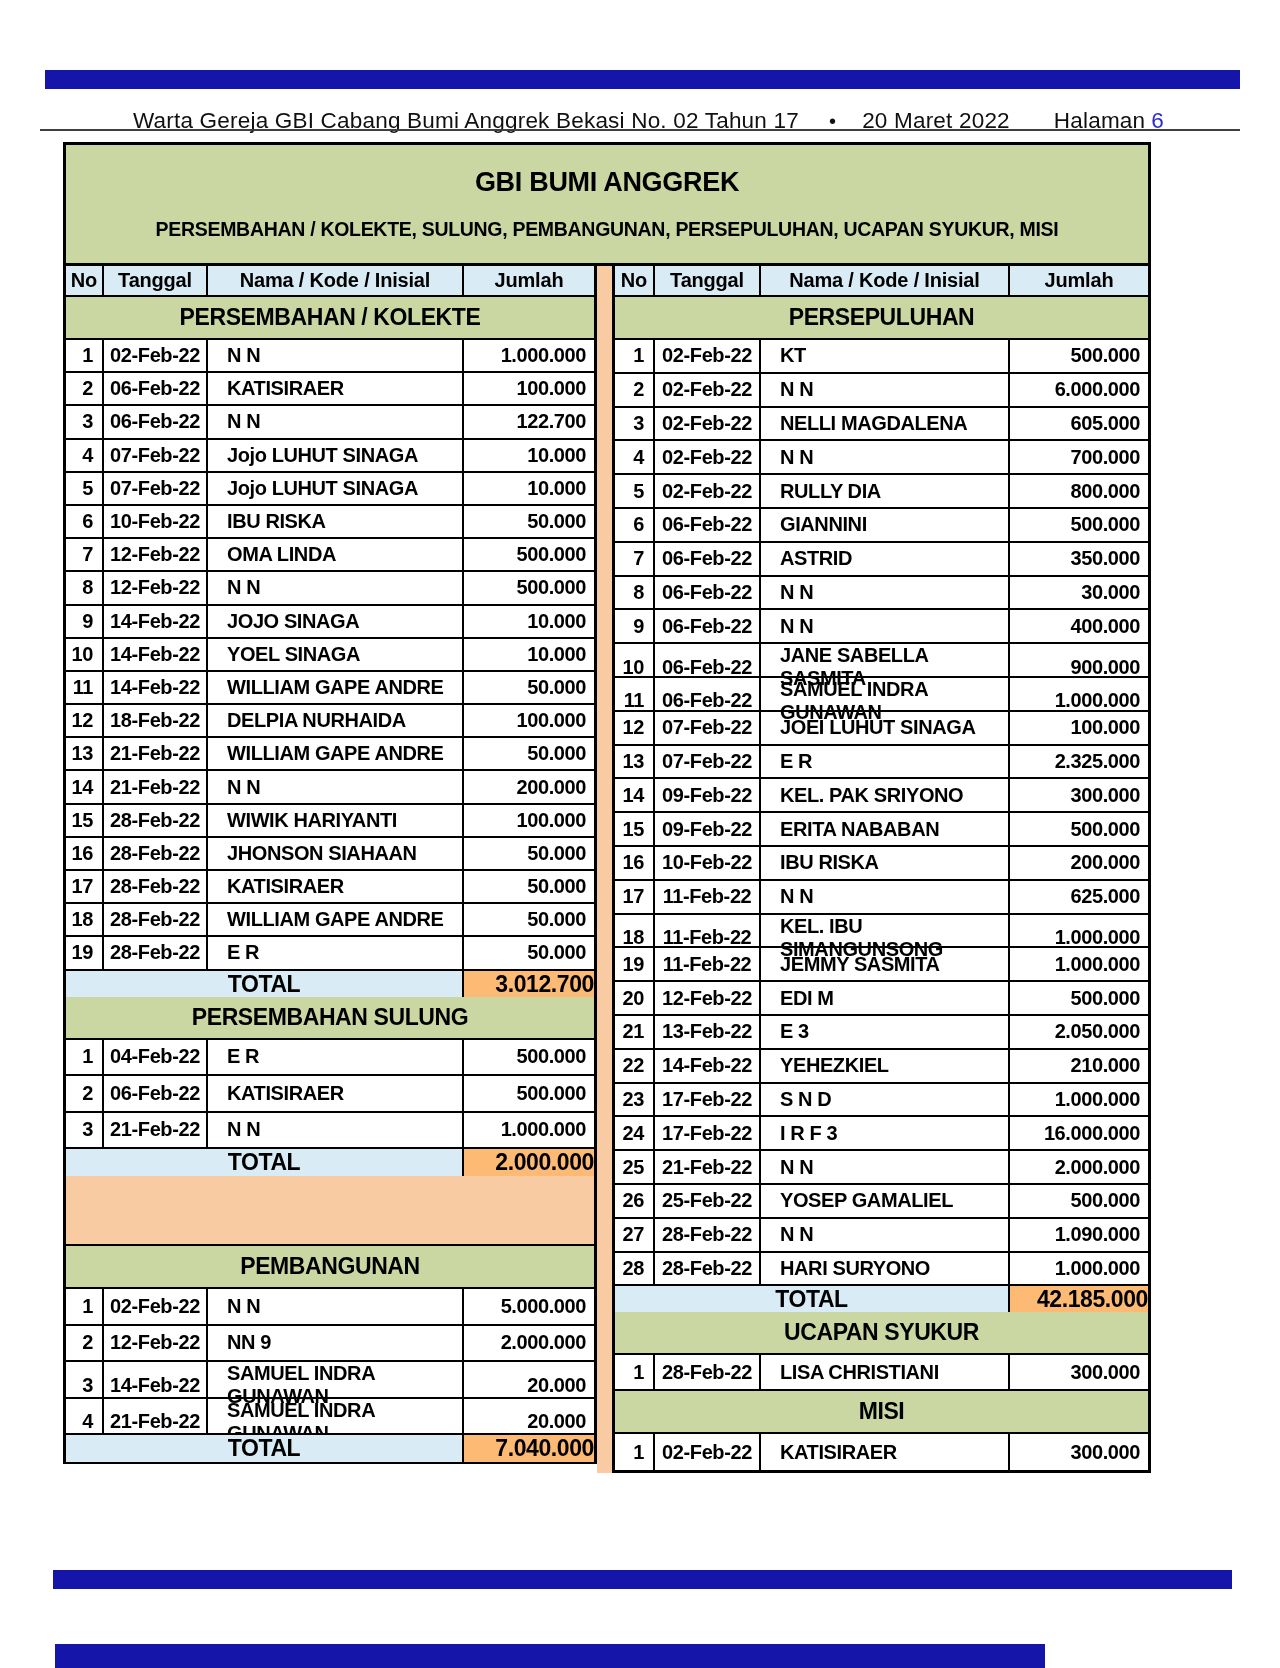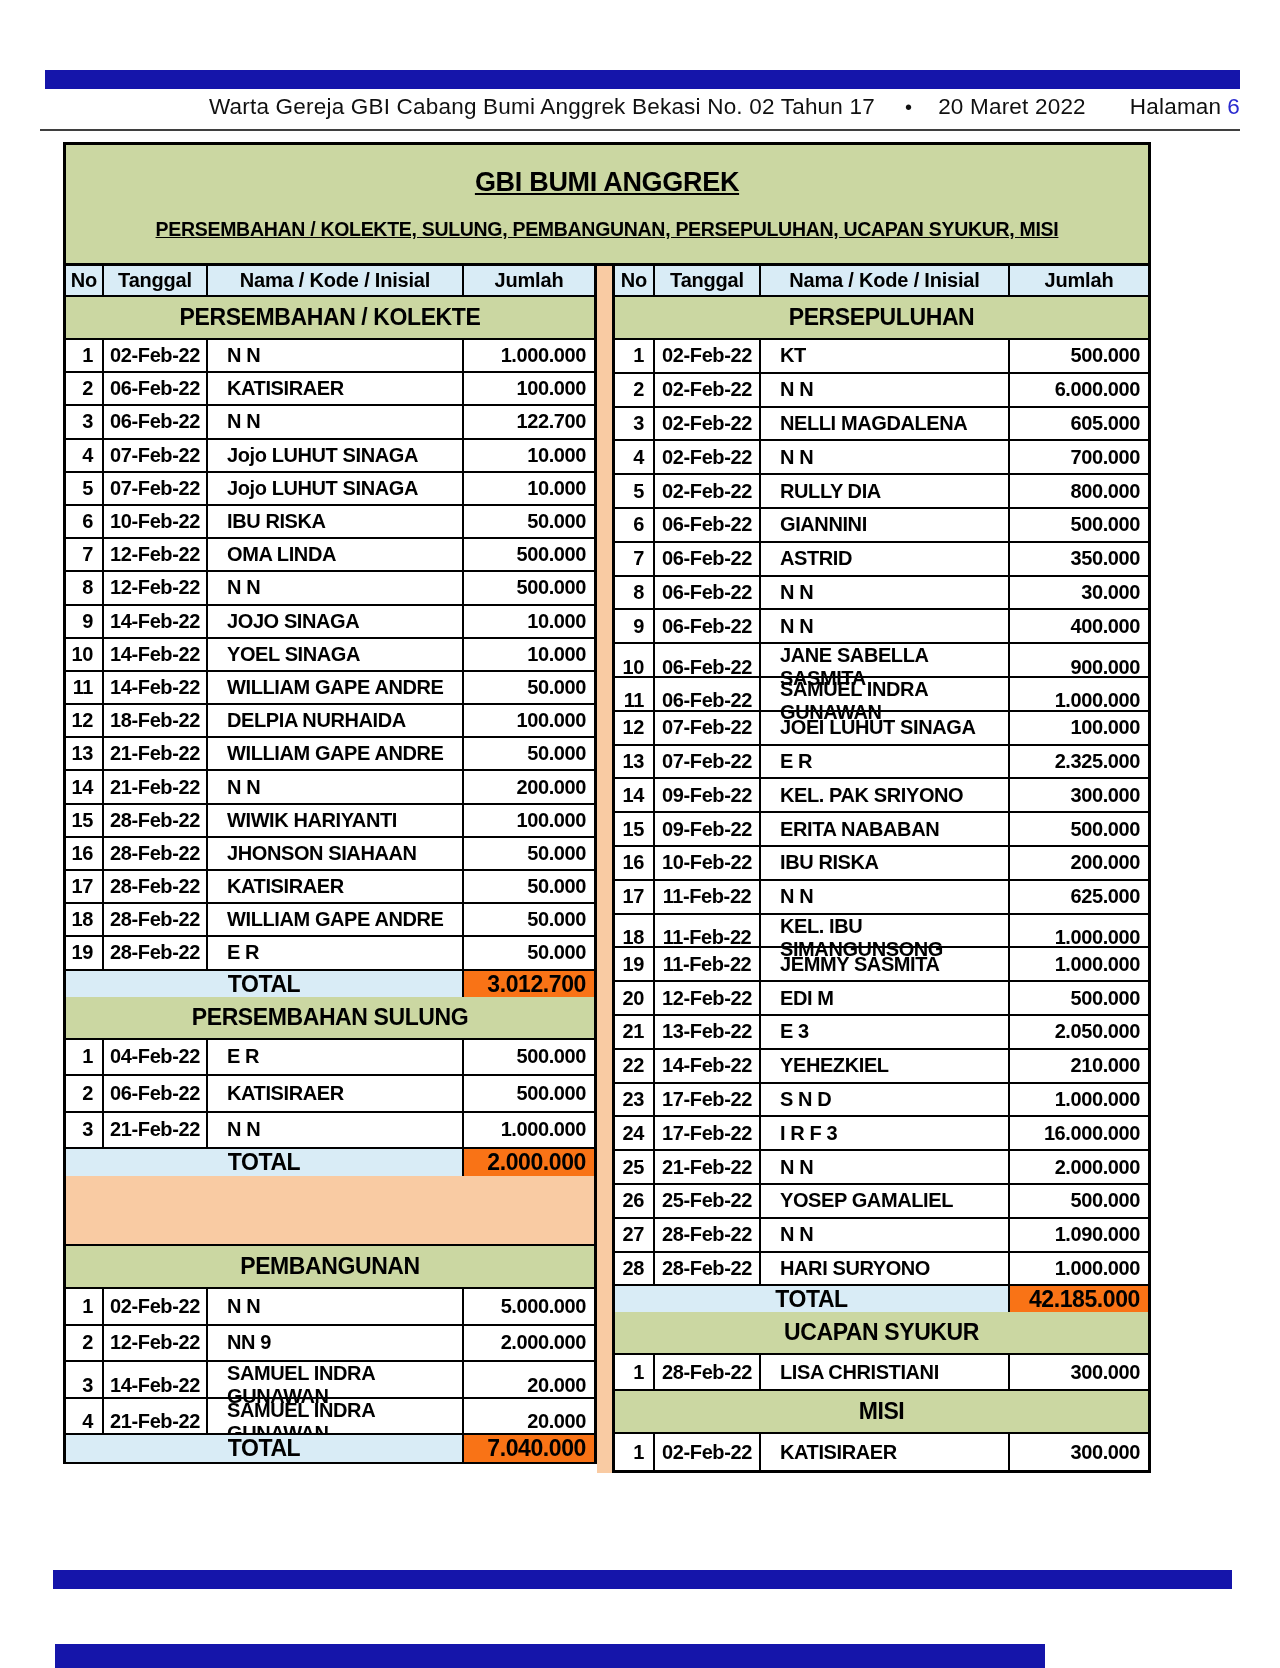--- a/index.html
+++ b/index.html
@@ -3,31 +3,31 @@
 <meta charset="utf-8">
 <style>
   html,body{margin:0;padding:0;background:#ffffff;}
   .page{position:relative;width:1280px;height:1668px;background:#fff;overflow:hidden;
         font-family:"Liberation Sans",sans-serif;color:#000;}
   *{box-sizing:border-box;}
 
   
   .bar{position:absolute;background:var(--bar-navy,#1515AA);}
   .bar-top{top:70px;left:45px;width:1195px;height:19px;}
-  .masthead{position:absolute;top:94px;left:57px;right:40px;display:flex;
-            justify-content:flex-end;font-size:22.5px;letter-spacing:.2px;color:#101010;gap:44px;}
+  .masthead{position:absolute;top:108px;left:57px;right:40px;display:flex;
+            justify-content:center;font-size:22.5px;letter-spacing:.2px;color:#101010;gap:44px;}
   .mh-bullet{margin:0 26px 0 30px;font-size:20px;}
   .pgnum{color:var(--page-number-blue,#2B2BCF);margin-left:6px;}
   .mh-rule{position:absolute;top:129px;left:40px;width:1200px;height:2px;background:#3f3f3f;}
 
   
   .report{position:absolute;top:142px;left:63px;width:1088px;}
   .rpt-header{height:124px;border:3px solid #000;background:var(--header-green,#CBD7A2);
               display:flex;flex-direction:column;justify-content:space-evenly;align-items:center;
-              text-align:center;font-weight:700;letter-spacing:-.3px;padding:3px 0;text-decoration:underline;}
+              text-align:center;font-weight:700;letter-spacing:-.3px;padding:3px 0;}
   .rpt-org{font-size:27px;}
   .rpt-period{font-size:25px;}
   .rpt-cats{font-size:19.5px;}
 
   
   .tables{display:flex;align-items:flex-start;}
   .gap-strip{width:15px;background:var(--spacer-orange,#F9CBA3);align-self:stretch;}
   .tbl{border:3px solid #000;border-top:none;background:#fff;font-weight:700;letter-spacing:-.4px;}
   .tbl-left{width:534px;}
   .tbl-right{width:539px;}
@@ -46,21 +46,21 @@
   .tbl-left .data2{height:36.5px;}
   .tbl-right .data{height:33.8px;}
   .tbl-right .data2{height:36px;}
   .cd{font-size:20px;}
   .no{justify-content:flex-end;padding-right:9px;}
   .tg{justify-content:center;}
   .nm{padding-left:19px;}
   .jm{justify-content:flex-end;padding-right:8px;}
   .total{height:26px;}
   .total>.tl{grid-column:1/4;background:var(--header-blue,#D9ECF6);justify-content:center;font-size:23px;}
-  .total>.tv{grid-column:4/5;background:#f97316;justify-content:flex-end;padding-right:8px;font-size:23px;}
+  .total>.tv{grid-column:4/5;background:#fdba74;justify-content:flex-end;padding-right:0;font-size:23px;}
   .spacer{height:71px;background:var(--spacer-orange,#F9CBA3);}
   .spacer>div{grid-column:1/-1;border-right:none;}
 
   
   .bar-footer{top:1570px;left:53px;width:1179px;height:19px;}
   .motto{position:absolute;top:1648px;left:73px;font-size:30px;font-weight:700;letter-spacing:-.5px;}
   .bar-bottom{top:1644px;left:55px;width:990px;height:24px;}
 </style>
 </head>
 <body>

